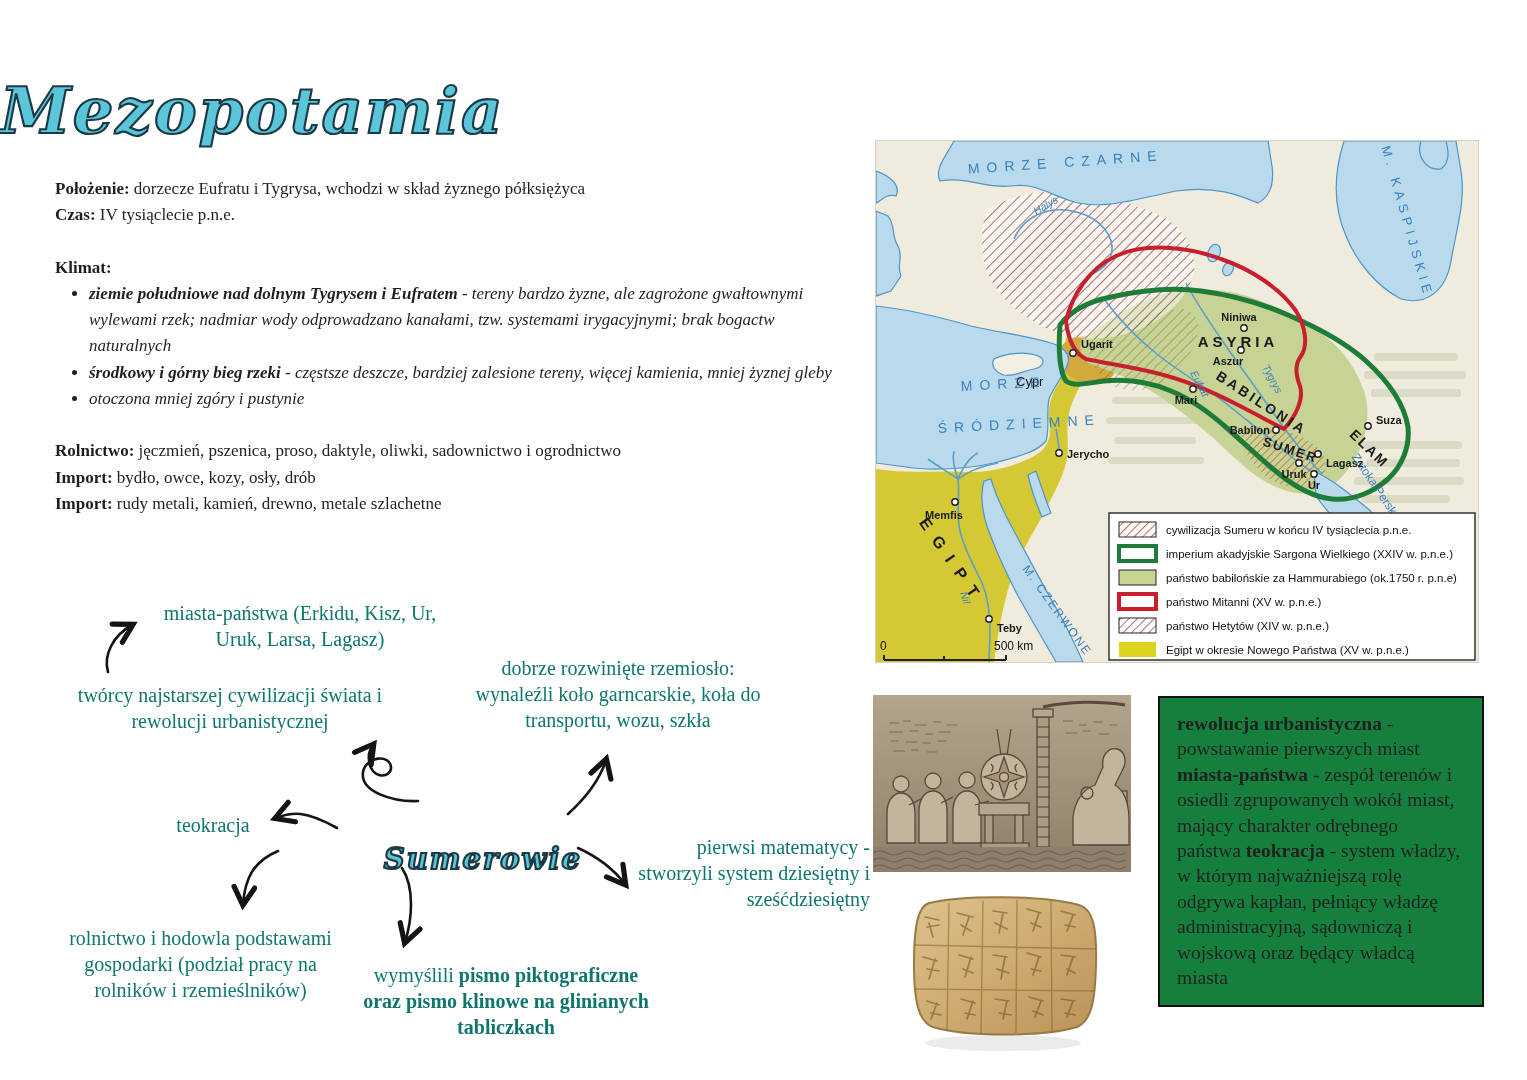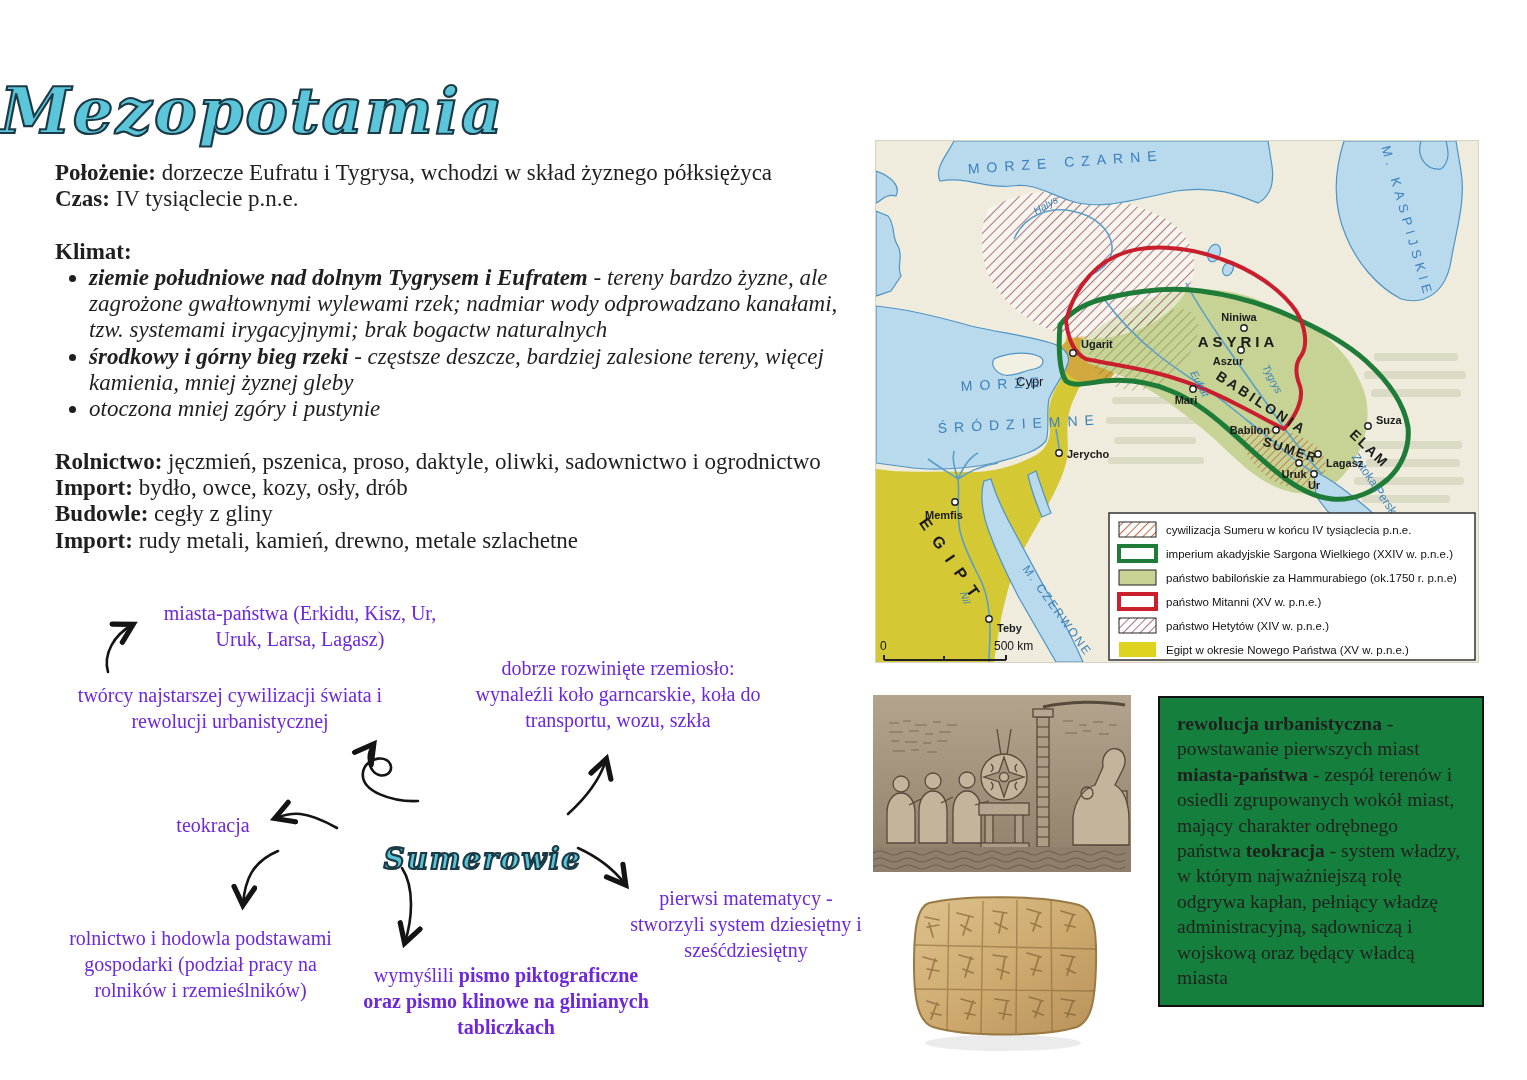--- a/index.html
+++ b/index.html
@@ -5,28 +5,28 @@
   html,body{margin:0;padding:0;}
   body{width:1527px;height:1080px;position:relative;background:#ffffff;overflow:hidden;
        font-family:"Liberation Serif",serif;color:#1f1f1f;}
   .abs{position:absolute;}
   
   .script{font-family:"DejaVu Serif",serif;font-style:italic;font-weight:bold;
           color:#5bc5da;-webkit-text-stroke:2.2px #1b3a45;letter-spacing:2px;}
   #main-title{left:0;right:0;top:30px;text-align:left;font-size:64px;}
   #sumer-title{left:322px;top:802px;width:260px;text-align:right;font-size:29px;margin-top:40px;}
   
-  #overview{left:55px;top:160px;width:800px;font-size:23px;line-height:26.3px;}
+  #overview{left:55px;top:176px;width:800px;font-size:17px;line-height:26.3px;}
   #overview p{margin:0;}
   .gap{height:26px;}
   #overview ul{margin:0;padding:0 0 0 34px;font-style:italic;}
   #overview li{margin:0;}
   b{font-weight:bold;}
   
-  .node{position:absolute;font-size:20px;line-height:26px;text-align:center;color:#6d28d9;}
+  .node{position:absolute;font-size:20px;line-height:26px;text-align:center;color:#0f766e;}
   
   #def-box{left:1158px;top:696px;width:326px;box-sizing:border-box;border:2.5px solid #111;
            padding:13px 16px 15px 17px;font-size:19.5px;line-height:25.4px;background:#15803d;}
   
   .photo{display:block;}
   #map-wrap{left:875px;top:140px;border:1px solid #d8d3c4;}
   svg text{font-family:"Liberation Sans",sans-serif;}
 </style>
 </head>
 <body>
@@ -39,21 +39,20 @@
   <div class="gap"></div>
   <p><b>Klimat:</b></p>
   <ul>
     <li><b>ziemie południowe nad dolnym Tygrysem i Eufratem</b><span> - tereny bardzo żyzne, ale zagrożone gwałtownymi wylewami rzek; nadmiar wody odprowadzano kanałami, tzw. systemami irygacyjnymi; brak bogactw naturalnych</span></li>
     <li><b>środkowy i górny bieg rzeki</b><span> - częstsze deszcze, bardziej zalesione tereny, więcej kamienia, mniej żyznej gleby</span></li>
     <li><b></b><span>otoczona mniej zgóry i pustynie</span></li>
   </ul>
   <div class="gap"></div>
   <p><b>Rolnictwo:</b><span> jęczmień, pszenica, proso, daktyle, oliwki, sadownictwo i ogrodnictwo</span></p>
   <p><b>Import:</b><span> bydło, owce, kozy, osły, drób</span></p>
-  <p><b>Budowle:</b><span> cegły z gliny</span></p>
   <p><b>Import:</b><span> rudy metali, kamień, drewno, metale szlachetne</span></p>
 </div>
 
 <svg class="abs" style="left:0;top:580px;" width="880" height="500" viewBox="0 0 880 500">
   <defs>
     <marker id="ah" markerWidth="12" markerHeight="12" refX="7.5" refY="5" orient="auto">
       <path d="M1,1 L8,5 L1,9" fill="none" stroke="#141414" stroke-width="2" stroke-linecap="round"></path>
     </marker>
   </defs>
   <g fill="none" stroke="#141414" stroke-width="2.6" stroke-linecap="round">
@@ -65,21 +64,21 @@
     <path d="M578,268 C600,278 615,291 625,304" marker-end="url(#ah)"></path>
     <path d="M568,234 C590,214 601,196 606,180" marker-end="url(#ah)"></path>
   </g>
 </svg>
 
 <div class="node" style="left:160px;top:600px;width:280px;">miasta-państwa (Erkidu, Kisz, Ur, Uruk, Larsa, Lagasz)</div>
 <div class="node" style="left:75px;top:682px;width:310px;">twórcy najstarszej cywilizacji świata i rewolucji urbanistycznej</div>
 <div class="node" style="left:163px;top:812px;width:100px;">teokracja</div>
 <div class="node" style="left:48px;top:925px;width:305px;">rolnictwo i hodowla podstawami gospodarki (podział pracy na rolników i rzemieślników)</div>
 <div class="node" style="left:462px;top:655px;width:312px;">dobrze rozwinięte rzemiosło: wynaleźli koło garncarskie, koła do transportu, wozu, szkła</div>
-<div class="node" style="left:622px;top:885px;width:248px;">pierwsi matematycy - stworzyli system dziesiętny i sześćdziesiętny</div>
+<div class="node" style="left:622px;top:834px;width:248px;text-align:right;">pierwsi matematycy - stworzyli system dziesiętny i sześćdziesiętny</div>
 <div class="node" style="left:360px;top:962px;width:292px;"><span>wymyślili </span><b>pismo piktograficzne oraz pismo klinowe na glinianych tabliczkach</b></div>
 <div id="sumer-title" class="abs script">Sumerowie</div>
 
 <div id="map-wrap" class="abs">
 <svg class="photo" width="602" height="521" viewBox="0 0 602 521">
   <defs>
     <pattern id="hatchHet" width="7" height="7" patternTransform="rotate(45)" patternUnits="userSpaceOnUse">
       <rect width="7" height="7" fill="rgba(255,255,255,0.45)"></rect>
       <line x1="0" y1="0" x2="0" y2="7" stroke="#9c4a6a" stroke-width="1.6"></line>
     </pattern>

